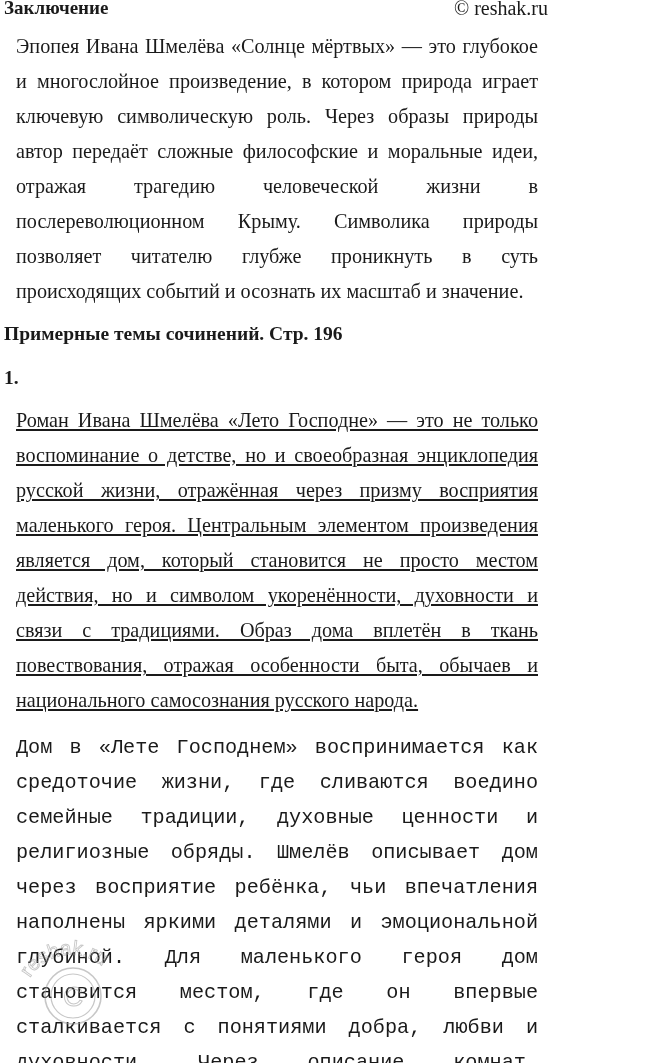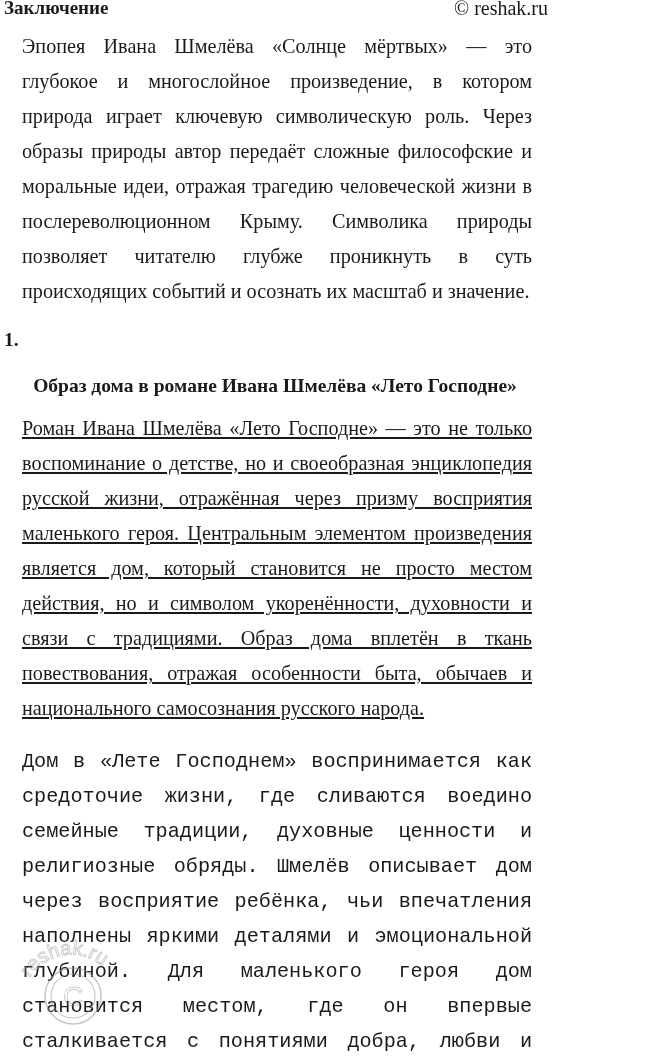--- a/index.html
+++ b/index.html
@@ -37,21 +37,21 @@
     }
     .copyright {
       font-size: 20px;
       line-height: 26px;
       padding-right: 2px;
     }
     .para {
       font-size: 20.2px;
       line-height: 35px;
       text-align: justify;
-      margin: 18px;
+      margin: 12px;
     }
     .para-1 { margin-top: 8px; }
     .para-3 { margin-top: 8px; font-family: Liberation Mono, monospace; }
     .heading {
       font-weight: bold;
       font-size: 19.5px;
       line-height: 26px;
     }
     .h-themes { margin-top: 12px; }
     .h-num { margin-top: 18px; }
@@ -75,24 +75,24 @@
 <body>
 
 <div class="page">
   <div class="header-row">
     <span class="section-title">Заключение</span>
     <span class="copyright">© reshak.ru</span>
   </div>
 
   <p class="para para-1">Эпопея Ивана Шмелёва «Солнце мёртвых» — это глубокое и многослойное произведение, в котором природа играет ключевую символическую роль. Через образы природы автор передаёт сложные философские и моральные идеи, отражая трагедию человеческой жизни в послереволюционном Крыму. Символика природы позволяет читателю глубже проникнуть в суть происходящих событий и осознать их масштаб и значение.</p>
 
+  <div class="heading h-themes">Примерные темы сочинений. Стр. 196</div>
 
   <div class="heading h-num">1.</div>
 
-  <div class="heading h-essay">Образ дома в романе Ивана Шмелёва «Лето Господне»</div>
 
   <p class="para essay-body">Роман Ивана Шмелёва «Лето Господне» — это не только воспоминание о детстве, но и своеобразная энциклопедия русской жизни, отражённая через призму восприятия маленького героя. Центральным элементом произведения является дом, который становится не просто местом действия, но и символом укоренённости, духовности и связи с традициями. Образ дома вплетён в ткань повествования, отражая особенности быта, обычаев и национального самосознания русского народа.</p>
 
   <p class="para para-3">Дом в «Лете Господнем» воспринимается как средоточие жизни, где сливаются воедино семейные традиции, духовные ценности и религиозные обряды. Шмелёв описывает дом через восприятие ребёнка, чьи впечатления наполнены яркими деталями и эмоциональной глубиной. Для маленького героя дом становится местом, где он впервые сталкивается с понятиями добра, любви и духовности. Через описание комнат, убранства и предметов интерьера автор погружает читателя в атмосферу уюта и покоя, присущую дореволюционной русской семье.</p>
 </div>
 
 <div class="watermark">
   <svg width="125" height="135" viewBox="0 0 125 135">
     <circle cx="55" cy="78" r="28" fill="none" stroke="#9a9a9a" stroke-width="1.6"></circle>
     <circle cx="55" cy="78" r="22" fill="none" stroke="#9a9a9a" stroke-width="1.2"></circle>

